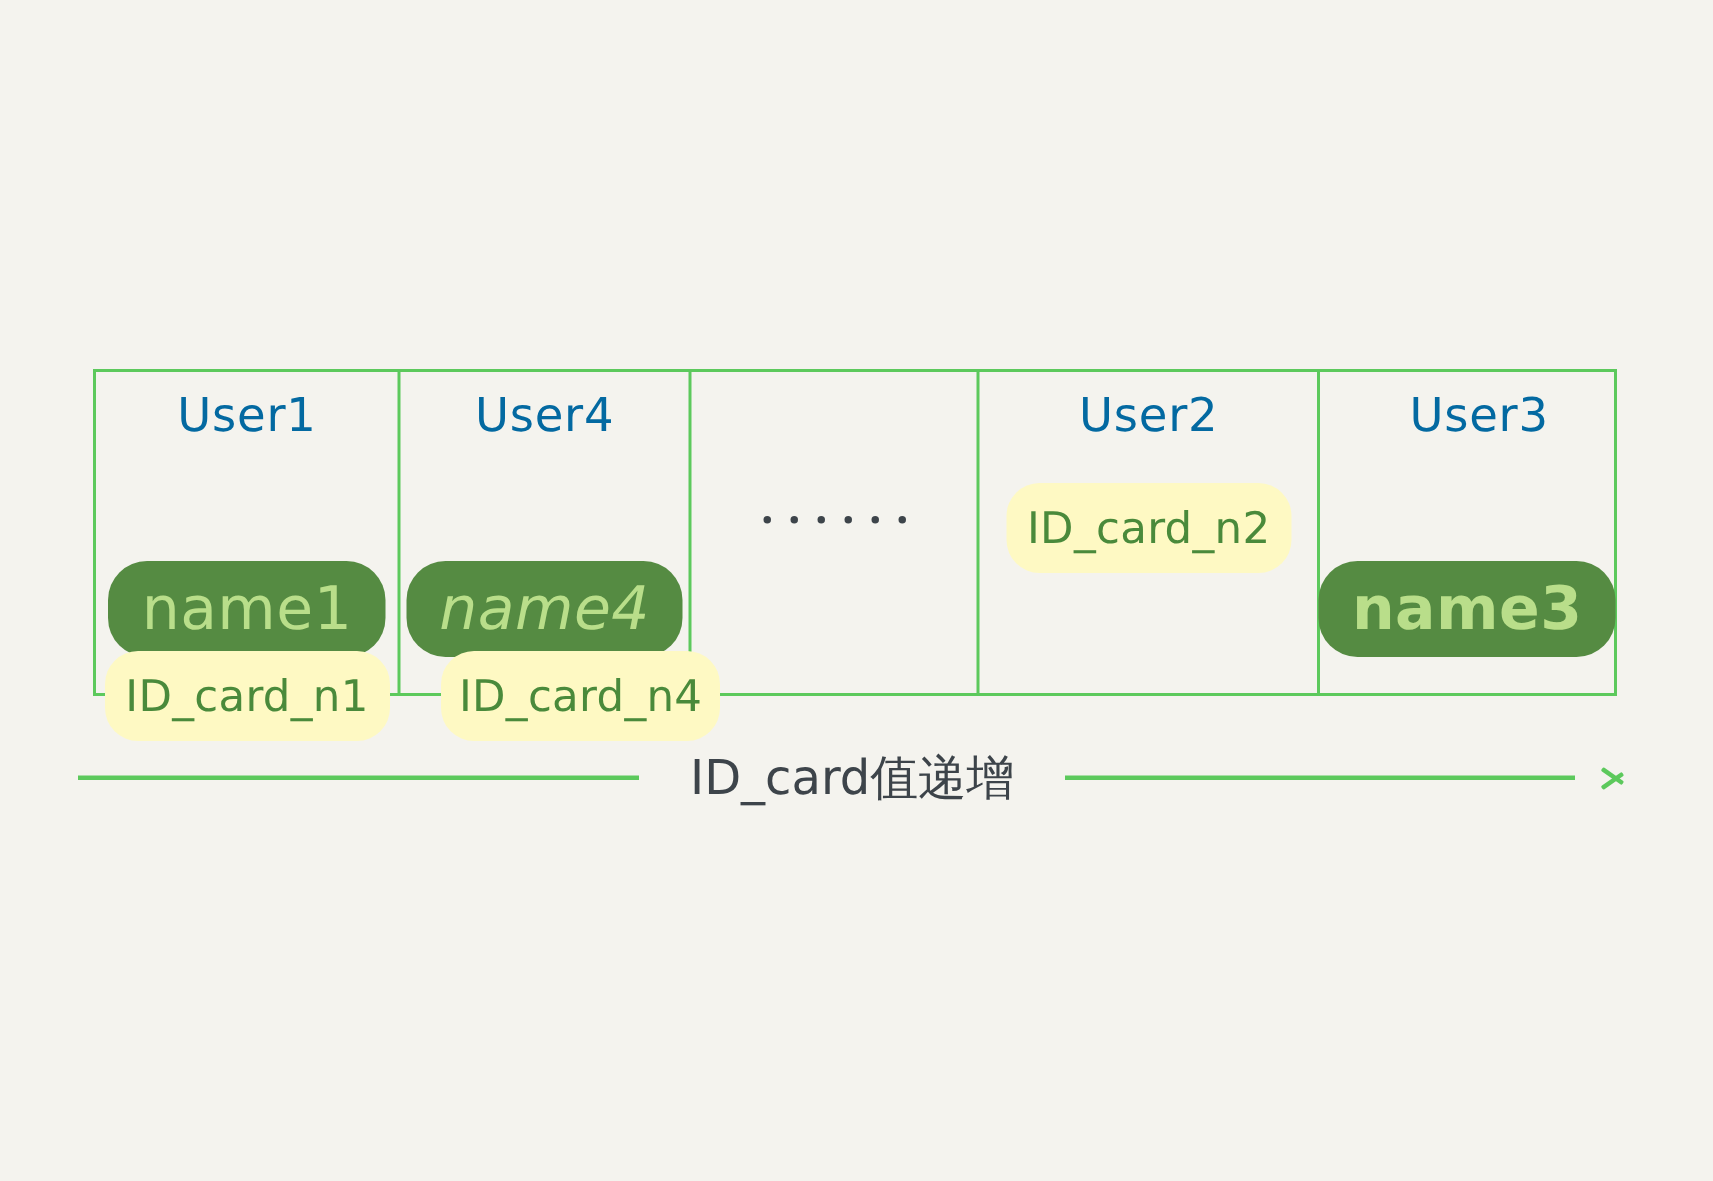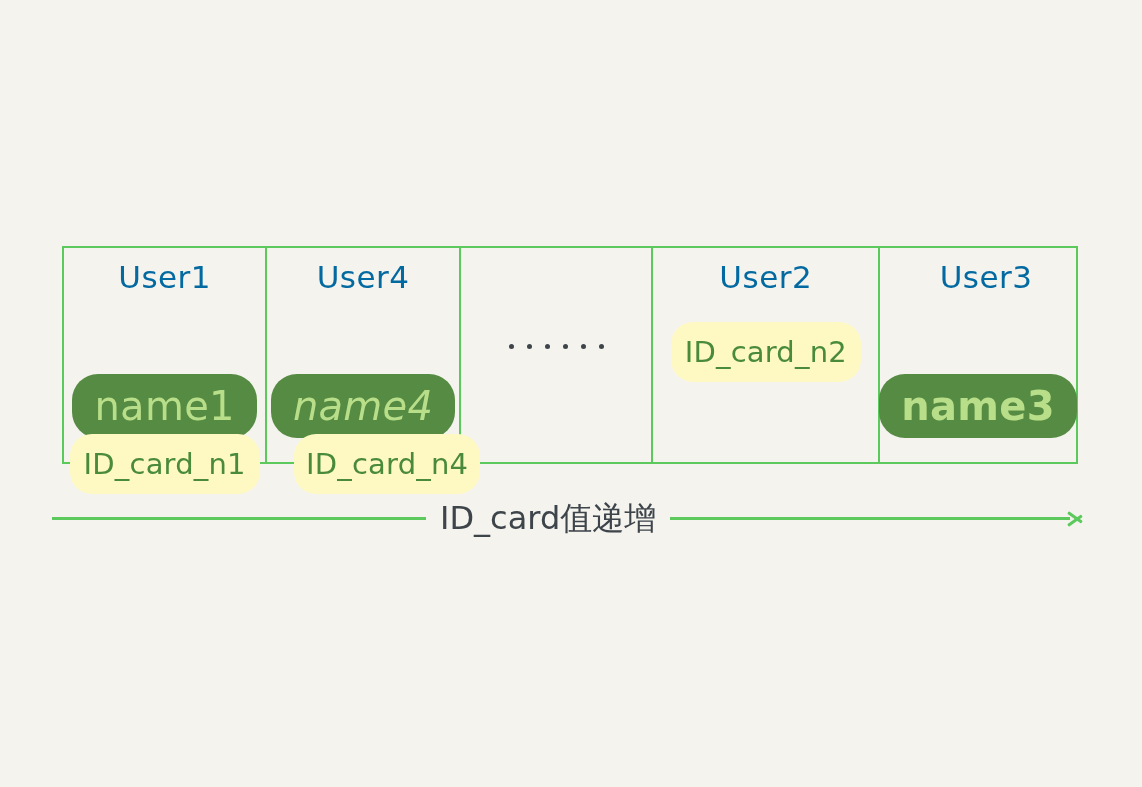--- a/index.html
+++ b/index.html
@@ -136,20 +136,21 @@
 
   
   .arrow-row {
     position: absolute;
     left: 52px;
     top: 492px;
     width: 1036px;
     height: 52px;
     display: flex;
     align-items: center;
+    gap: 20px;
   }
   .arrow-line {
     height: 3px;
     background: #5cc95c;
     flex: 0 0 auto;
   }
   .arrow-line-left  { width: 374px; }
   .arrow-line-right { flex: 1 1 auto; }
 
   .arrow-caption {

